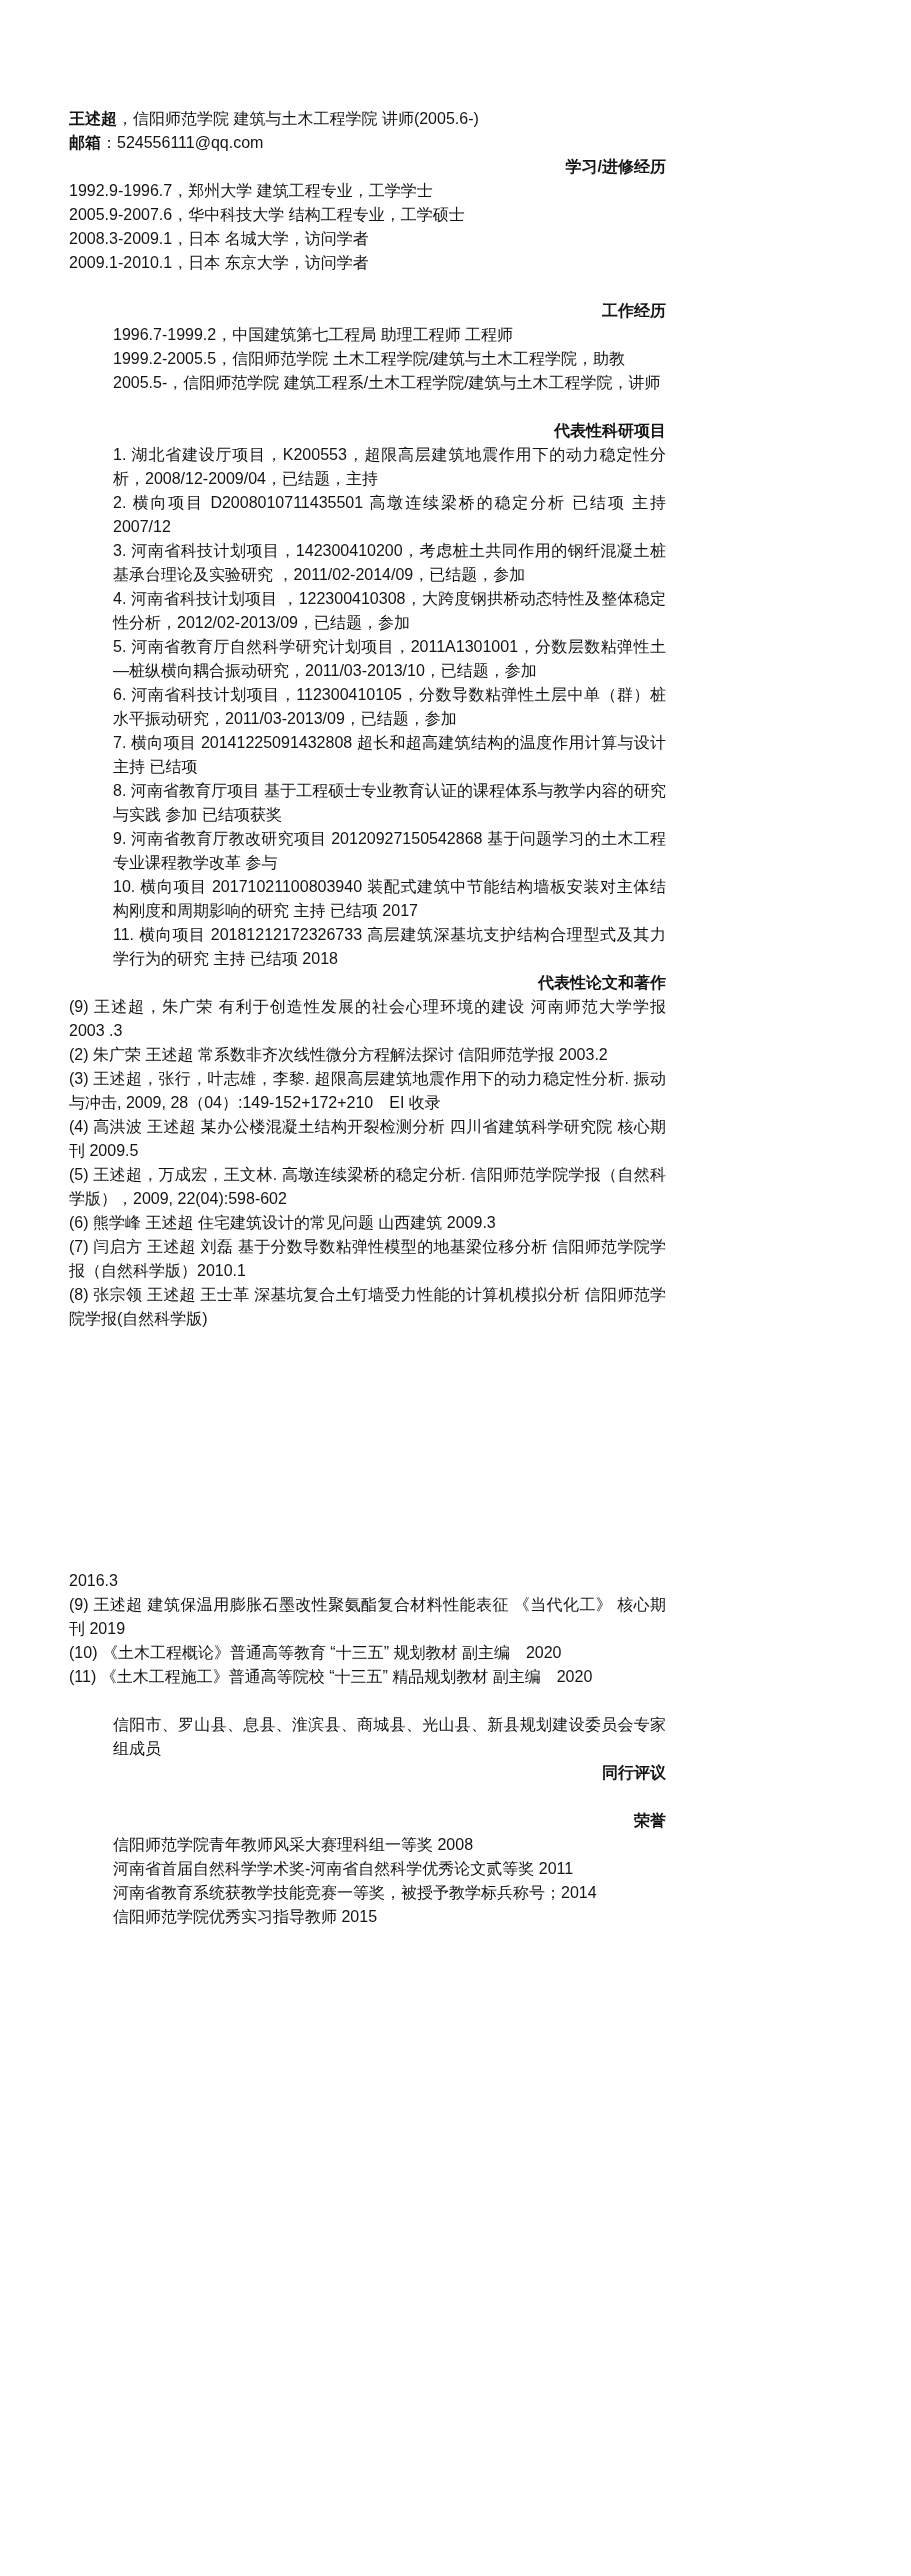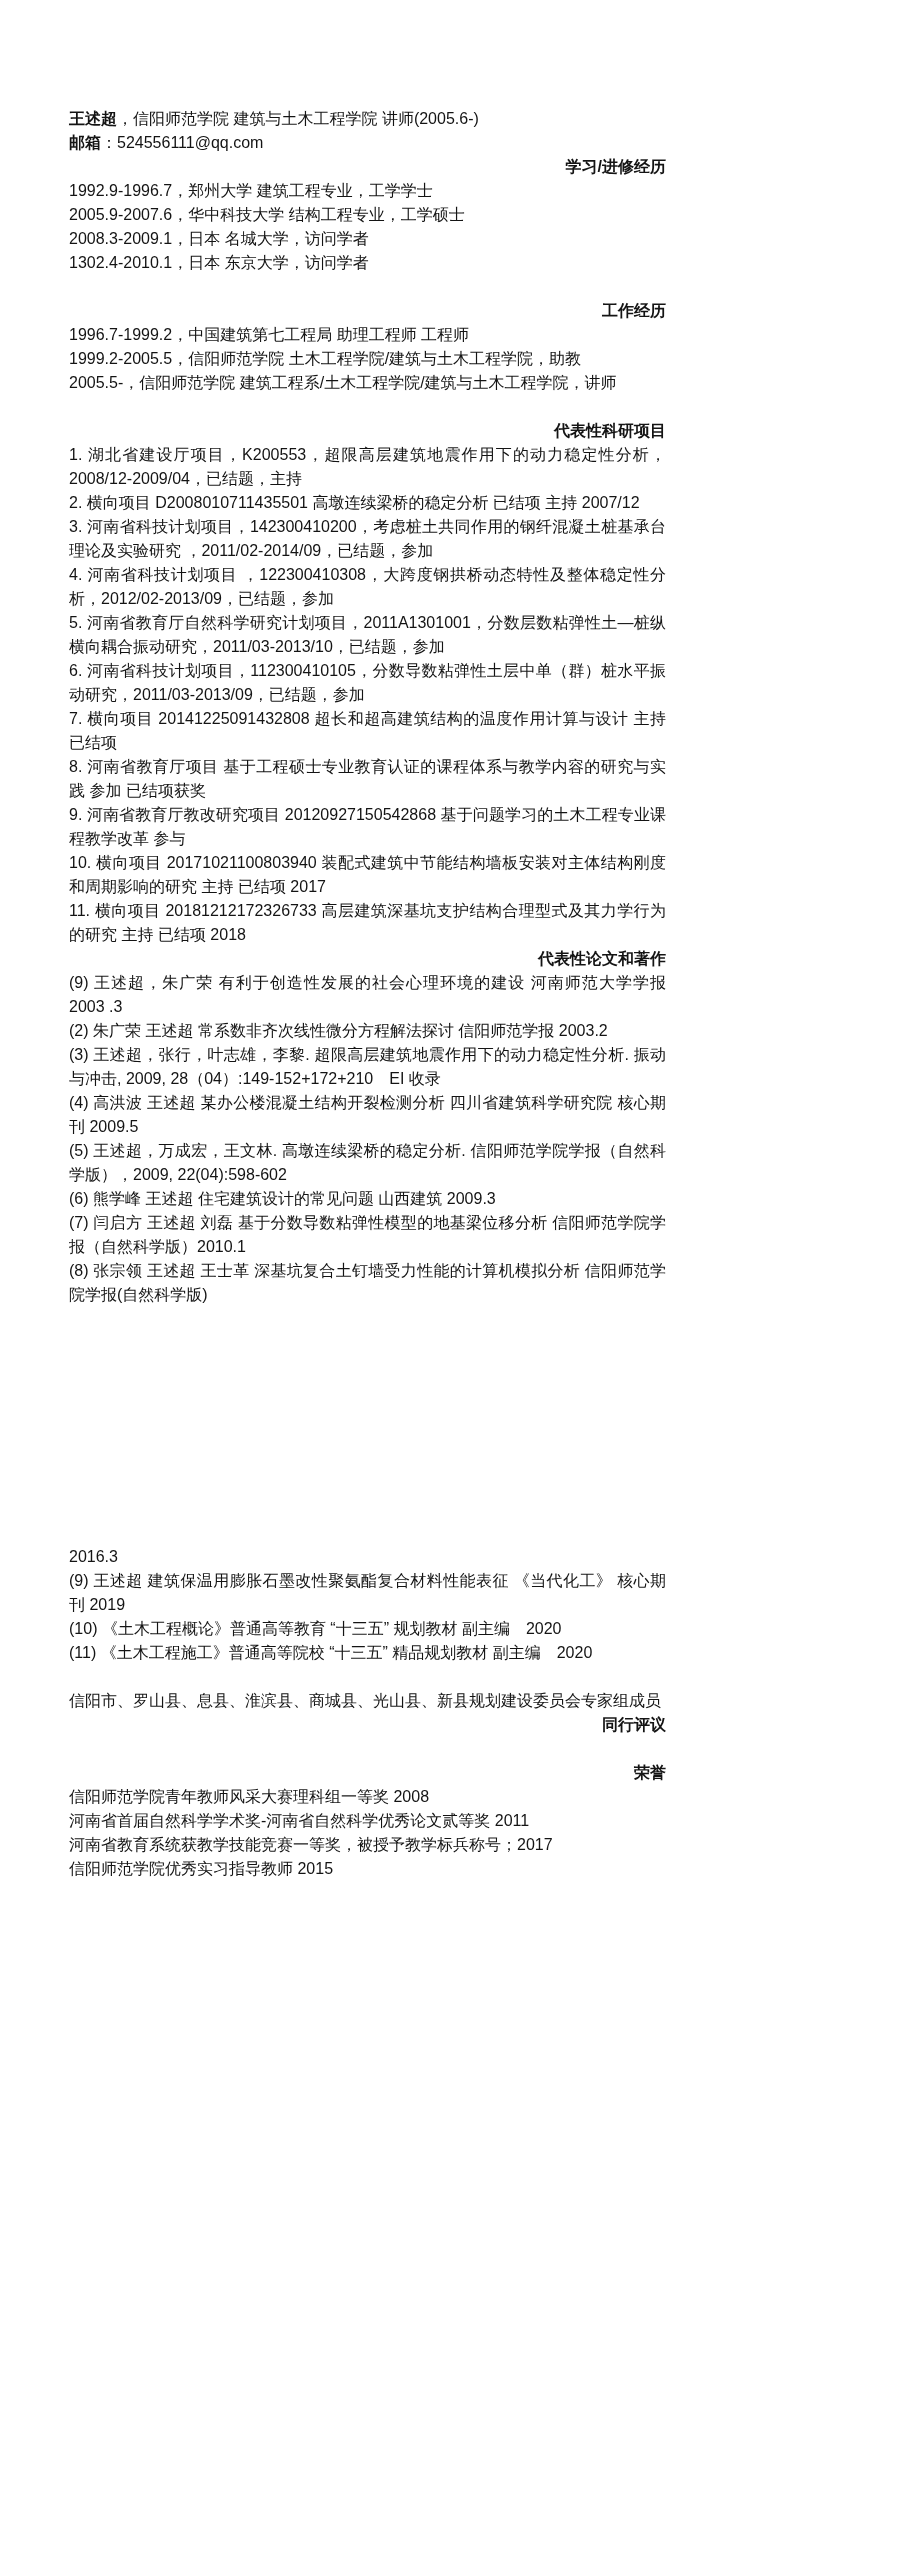--- a/index.html
+++ b/index.html
@@ -19,37 +19,37 @@
   .line {
     margin: 0;
     font-size: 16px;
     line-height: 24px;
     text-align: justify;
     word-break: normal;
   }
   .line b { font-weight: bold; }
   .heading { font-weight: bold; text-align: right; }
   .section { margin: 0; }
-  .gap-blank { margin-top: 24px; }
+  .gap-blank { margin-top: 24px; margin-left: 44px; }
   .gap-pagebreak { margin-top: 238px; }
 </style>
 </head>
 <body>
 
 <div class="page">
   <p class="line"><b>王述超</b><span>，信阳师范学院 建筑与土木工程学院 讲师(2005.6-)</span></p>
   <p class="line"><b>邮箱</b><span>：524556111@qq.com</span></p>
 
   <div>
       <div class="section">
         <p class="line heading">学习/进修经历</p>
         <p class="line">1992.9-1996.7，郑州大学 建筑工程专业，工学学士</p>
         <p class="line">2005.9-2007.6，华中科技大学 结构工程专业，工学硕士</p>
         <p class="line">2008.3-2009.1，日本 名城大学，访问学者</p>
-        <p class="line">1302.4-2010.1，日本 东京大学，访问学者</p>
+        <p class="line">2009.1-2010.1，日本 东京大学，访问学者</p>
       </div>
       <div class="section gap-blank">
         <p class="line heading">工作经历</p>
         <p class="line">1996.7-1999.2，中国建筑第七工程局 助理工程师 工程师</p>
         <p class="line">1999.2-2005.5，信阳师范学院 土木工程学院/建筑与土木工程学院，助教</p>
         <p class="line">2005.5-，信阳师范学院 建筑工程系/土木工程学院/建筑与土木工程学院，讲师</p>
       </div>
       <div class="section gap-blank">
         <p class="line heading">代表性科研项目</p>
         <p class="line">1. 湖北省建设厅项目，K200553，超限高层建筑地震作用下的动力稳定性分析，2008/12-2009/04，已结题，主持</p>
@@ -82,18 +82,18 @@
         <p class="line">(11) 《土木工程施工》普通高等院校 “十三五” 精品规划教材 副主编　2020</p>
       </div>
       <div class="section gap-blank">
         <p class="line">信阳市、罗山县、息县、淮滨县、商城县、光山县、新县规划建设委员会专家组成员</p>
         <p class="line heading">同行评议</p>
       </div>
       <div class="section gap-blank">
         <p class="line heading">荣誉</p>
         <p class="line">信阳师范学院青年教师风采大赛理科组一等奖 2008</p>
         <p class="line">河南省首届自然科学学术奖-河南省自然科学优秀论文贰等奖 2011</p>
-        <p class="line">河南省教育系统获教学技能竞赛一等奖，被授予教学标兵称号；2017</p>
+        <p class="line">河南省教育系统获教学技能竞赛一等奖，被授予教学标兵称号；2014</p>
         <p class="line">信阳师范学院优秀实习指导教师 2015</p>
       </div>
     </div>
 </div>
 
 
 </body></html>

